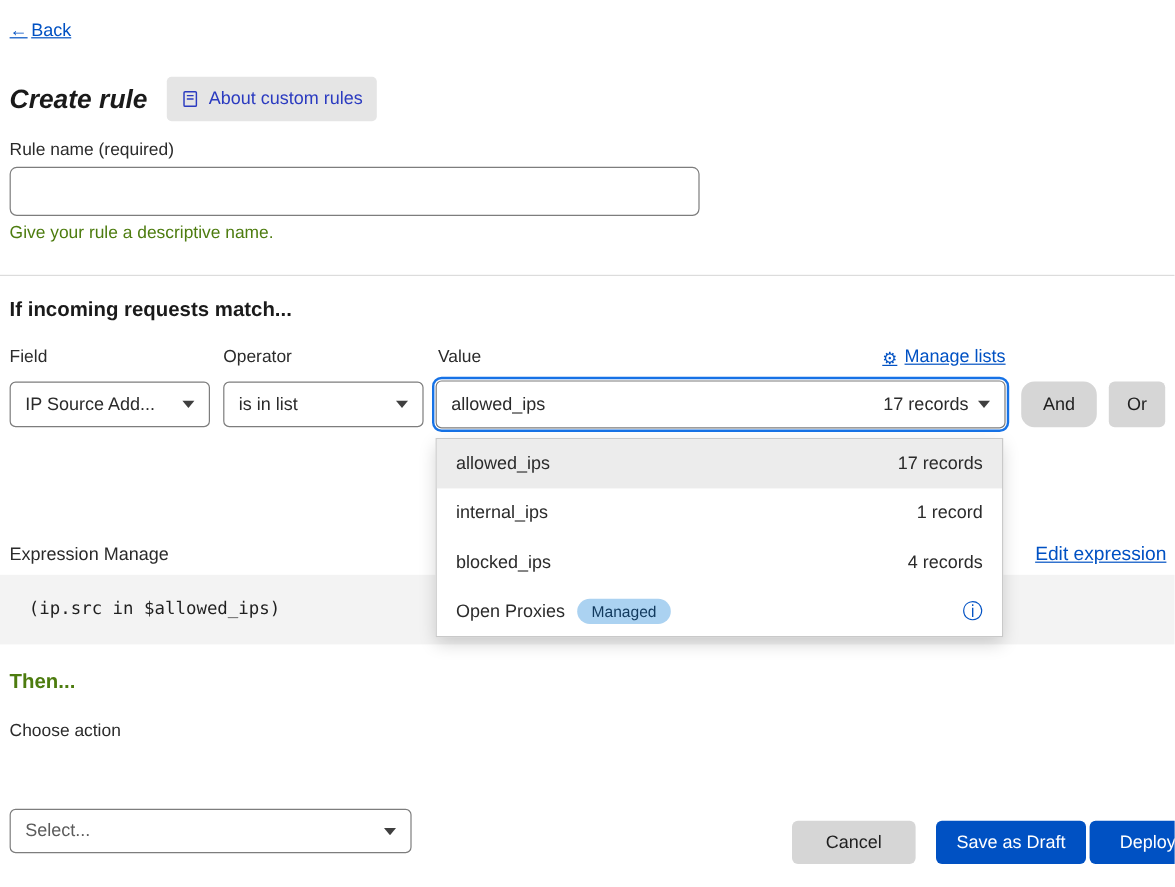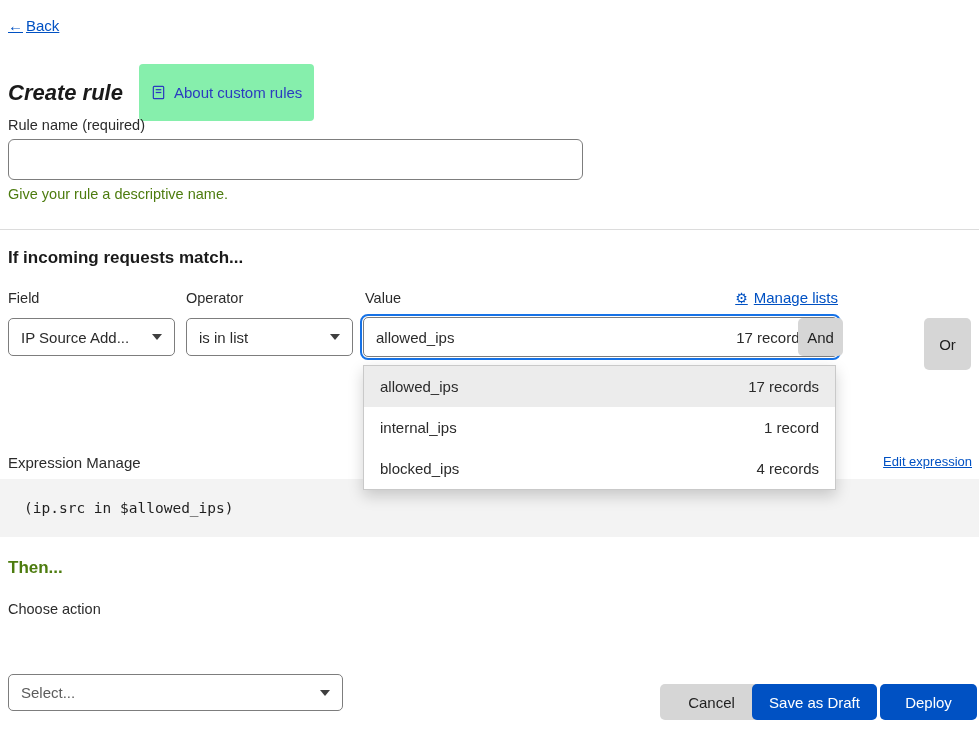--- a/index.html
+++ b/index.html
@@ -12,22 +12,22 @@
   .page { position: relative; width: 979px; height: 739px; overflow: hidden; background: #fff; }
   .abs { position: absolute; }
   .link { color: #0051c3; text-decoration: underline; cursor: pointer; }
 
   
   .back-link { left: 8px; top: 17px; font-size: 15px; display: inline-flex; align-items: center; gap: 3px; }
   .title-row { left: 8px; top: 64px; display: flex; align-items: center; gap: 16px; }
   .page-title { font-size: 22px; font-weight: 700; color: #1a1a1a; font-style: italic; }
   .about-badge {
     display: inline-flex; align-items: center; gap: 8px;
-    background: #86efac; color: #2b3bc0;
-    padding: 20px 12px; border-radius: 4px; font-size: 15px;
+    background: #e5e5e5; color: #2b3bc0;
+    padding: 10px 12px; border-radius: 4px; font-size: 15px;
     text-decoration: none; cursor: pointer;
   }
   .about-badge svg { display: block; }
 
   
   .field-label { font-size: 14.5px; color: #2b2b2b; }
   .rule-name-label { left: 8px; top: 117px; }
   .rule-name-input {
     left: 8px; top: 139px; width: 575px; height: 41px;
     border: 1px solid #7d7d7d; border-radius: 6px;
@@ -64,23 +64,23 @@
     border: 1px solid #7d7d7d;
     outline: 2px solid #1672e6; outline-offset: 1px;
   }
   .value-meta { margin-left: auto; color: #2b2b2b; }
 
   .btn {
     position: absolute; display: flex; align-items: center; justify-content: center;
     border: none; border-radius: 5px; font-size: 15px; font-family: inherit; cursor: pointer;
   }
   .btn-gray { background: #d6d6d6; color: #1f1f1f; }
-  .btn-blue { background: #0051c3; color: #ffffff; }
-  .and-btn { left: 798px; top: 318px; width: 45px; height: 38px; }
-  .or-btn { left: 924px; top: 318px; width: 47px; height: 52px; }
+  .btn-blue { background: #0051c3; color: #ffffff; margin-left: 28px; }
+  .and-btn { left: 851px; top: 318px; width: 63px; height: 38px; border-radius: 11px; }
+  .or-btn { left: 924px; top: 318px; width: 47px; height: 38px; }
 
   
   .dropdown {
     left: 363px; top: 365px; width: 473px; background: #fff;
     border: 1px solid #c9c9c9; box-shadow: 0 6px 14px rgba(0,0,0,.18);
     z-index: 5;
   }
   .dropdown-item {
     display: flex; align-items: center; justify-content: space-between;
     height: 41px; padding: 0 16px; font-size: 15px; color: #2b2b2b; cursor: pointer;
@@ -88,21 +88,21 @@
   .dropdown-item.selected { background: #ececec; }
   .item-left { display: inline-flex; align-items: center; gap: 10px; }
   .managed-badge {
     background: #abd2f1; color: #123a5e; font-size: 13px;
     padding: 3px 12px; border-radius: 12px;
   }
   .info-icon { color: #0051c3; font-size: 17px; line-height: 1; cursor: pointer; }
 
   
   .expr-label { left: 8px; top: 454px; font-size: 15px; color: #2b2b2b; }
-  .edit-expression { top: 454px; right: 7px; font-size: 13px; }
+  .edit-expression { top: 454px; right: 7px; font-size: 16px; }
   .expr-block { left: 0; top: 479px; width: 979px; height: 58px; background: #f3f3f3; display: flex; align-items: center; }
   .expr-code { font-family: "DejaVu Sans Mono", monospace; font-size: 14.5px; color: #1f1f1f; margin-left: 24px; }
 
   
   .then-heading { left: 8px; top: 558px; font-size: 17px; font-weight: 700; color: #4d7c0f; }
   .action-label { left: 8px; top: 601px; }
   .action-select { left: 8px; top: 626px; width: 335px; height: 37px; color: #5c5c5c; margin-top: 48px; }
 
   
   .cancel-btn { left: 660px; top: 684px; width: 103px; height: 36px; }
@@ -175,20 +175,27 @@
       <span>17 records</span>
     </div>
     <div class="dropdown-item">
       <span>internal_ips</span>
       <span>1 record</span>
     </div>
     <div class="dropdown-item">
       <span>blocked_ips</span>
       <span>4 records</span>
     </div>
+    <div class="dropdown-item">
+      <span class="item-left">
+        <span>Open Proxies</span>
+        <span class="managed-badge">Managed</span>
+      </span>
+      <span class="info-icon">ⓘ</span>
+    </div>
   </div>
 
   <div class="abs expr-label">Expression Manage</div>
   <a class="abs edit-expression link">Edit expression</a>
   <div class="abs expr-block">
     <code class="expr-code">(ip.src in $allowed_ips)</code>
   </div>
 
   <h2 class="abs then-heading">Then...</h2>
   <div class="abs field-label action-label">Choose action</div>

